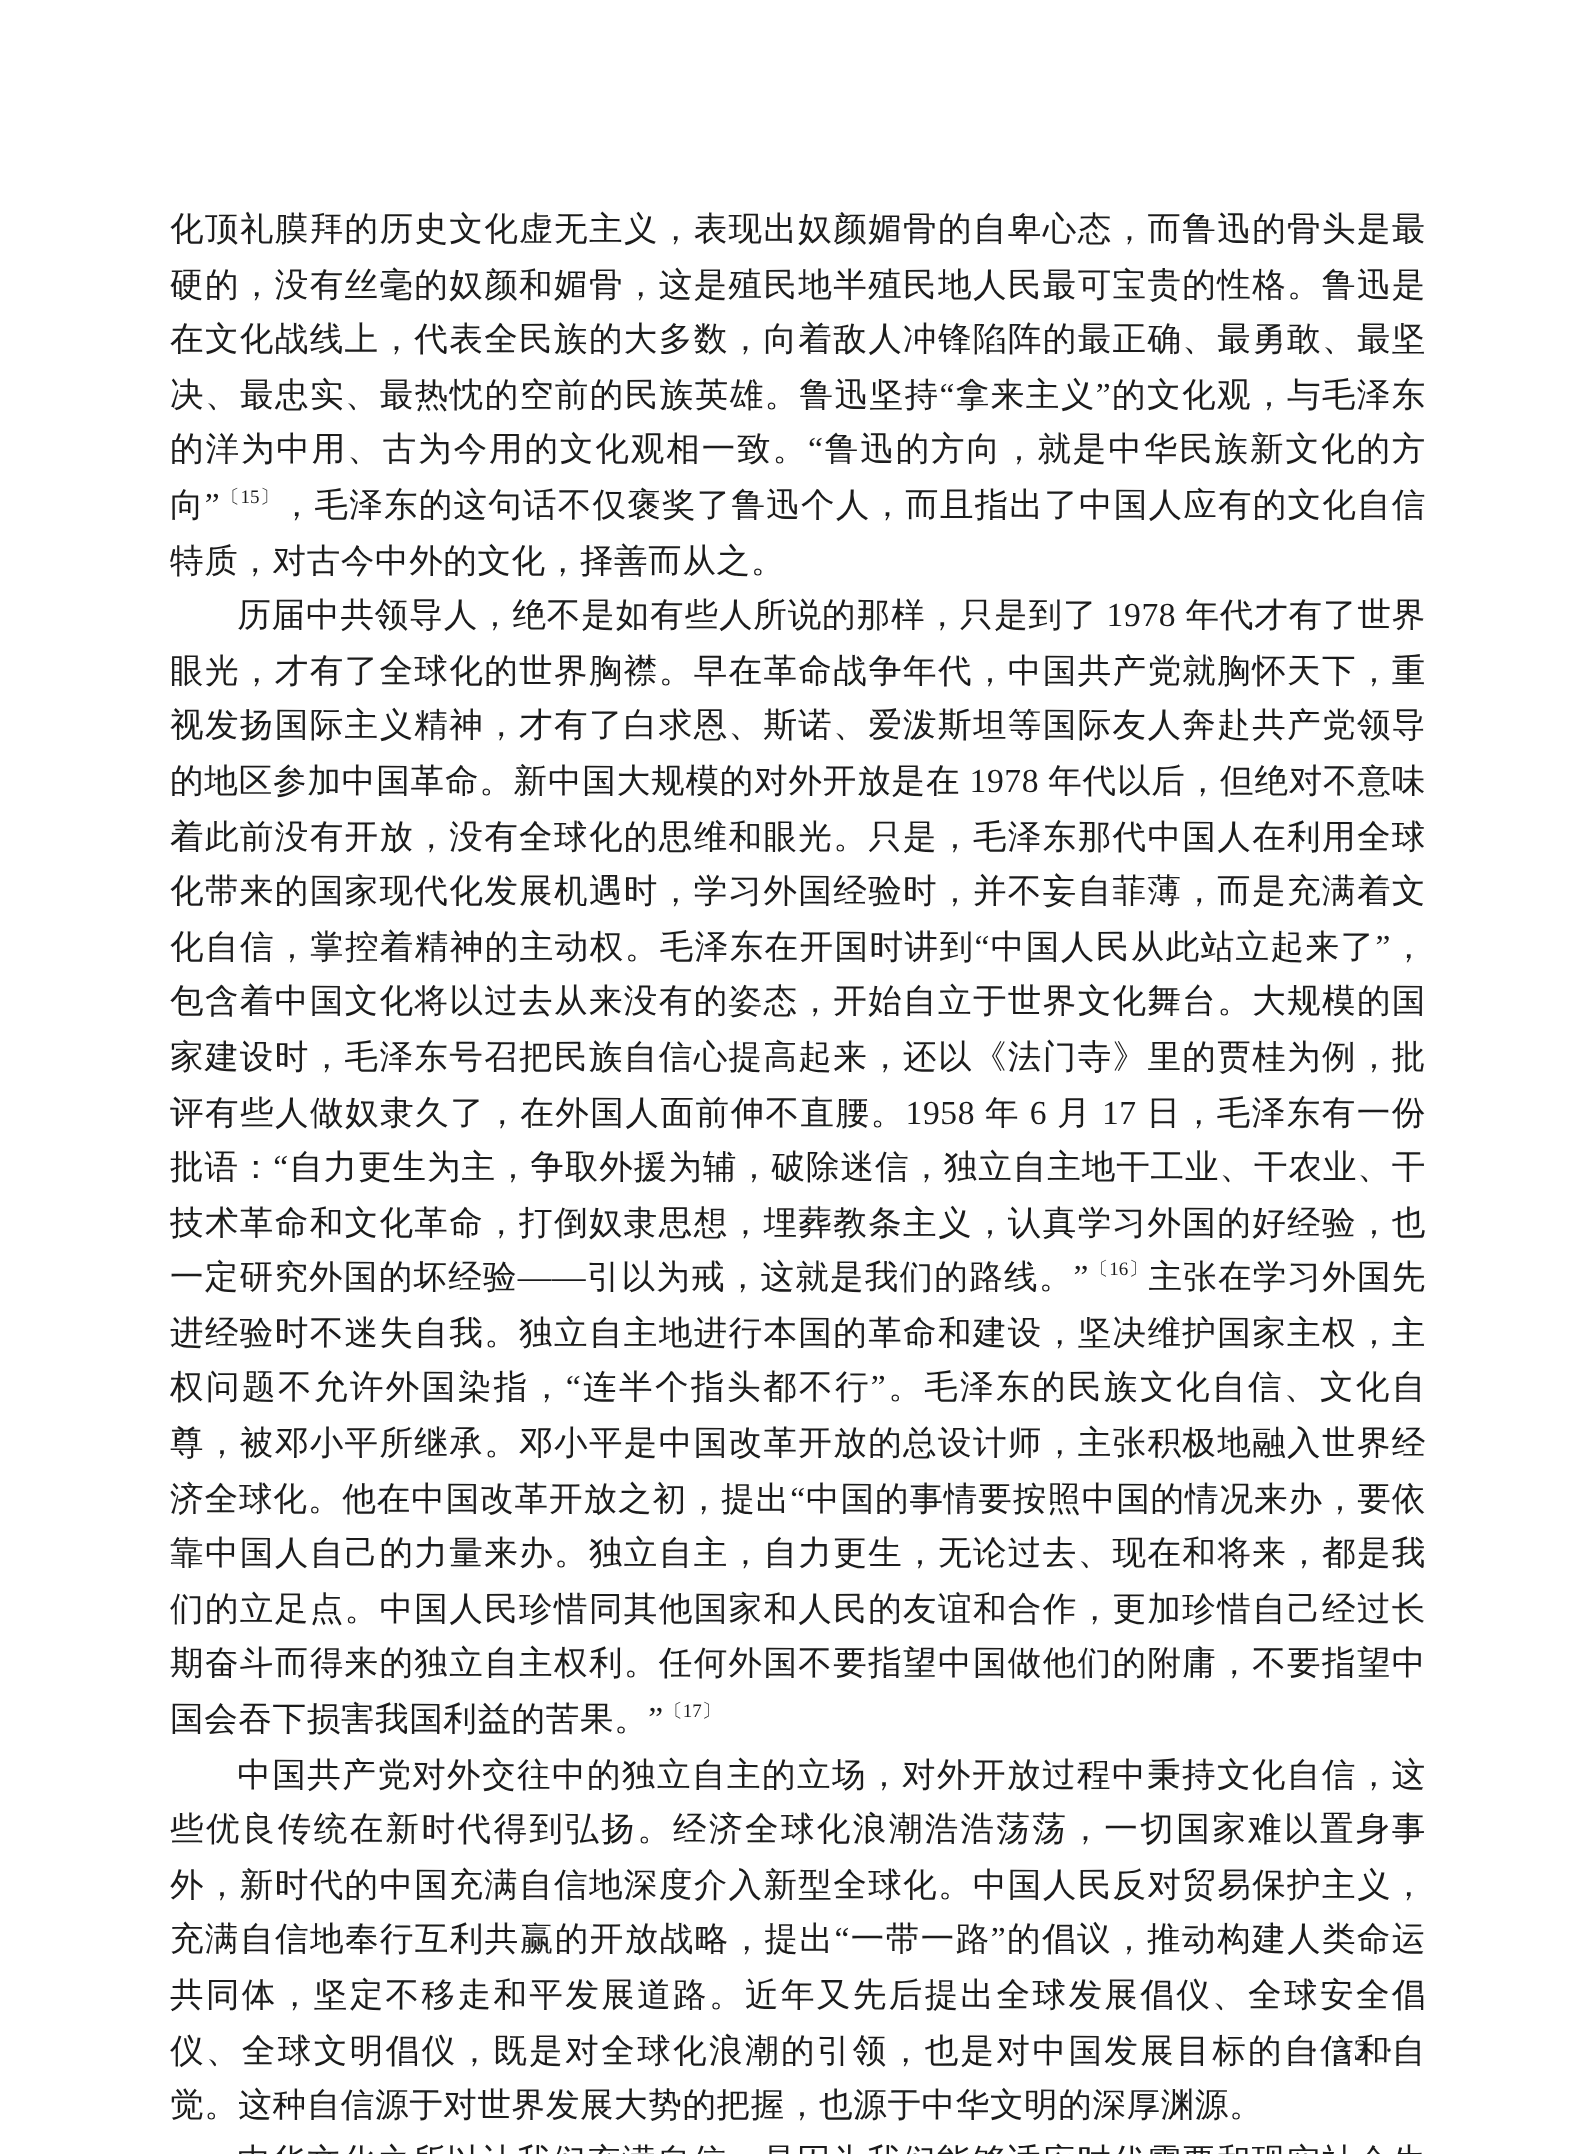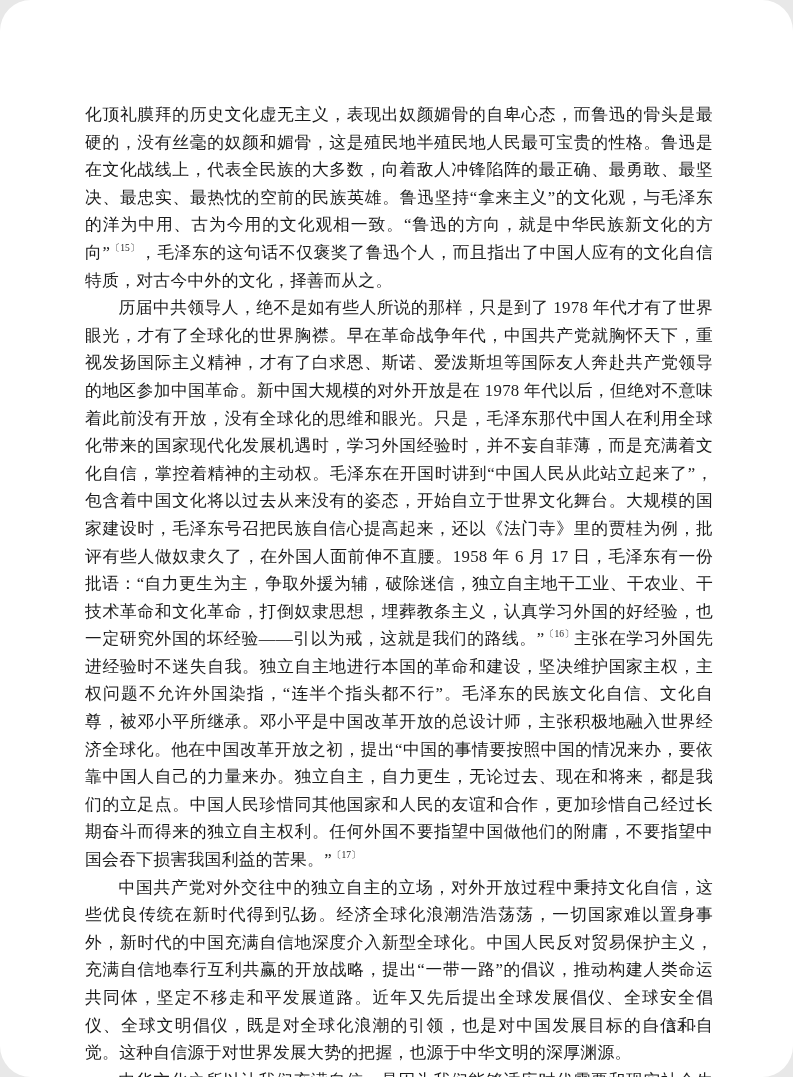--- a/index.html
+++ b/index.html
@@ -9,21 +9,20 @@
   }
   .page {
     position: relative;
     width: 793px;
     height: 1077px;
     margin: 0 auto;
     background: #ffffff;
     font-family: "Liberation Serif", "DejaVu Serif", serif;
     color: #1c1c1c;
     overflow: hidden;
-    border-radius: 31px;
   }
   .text-block {
     position: absolute;
     left: 85px;
     top: 101px;
     width: 628px;
   }
   .para {
     margin: 0;
     font-size: 16.8px;

